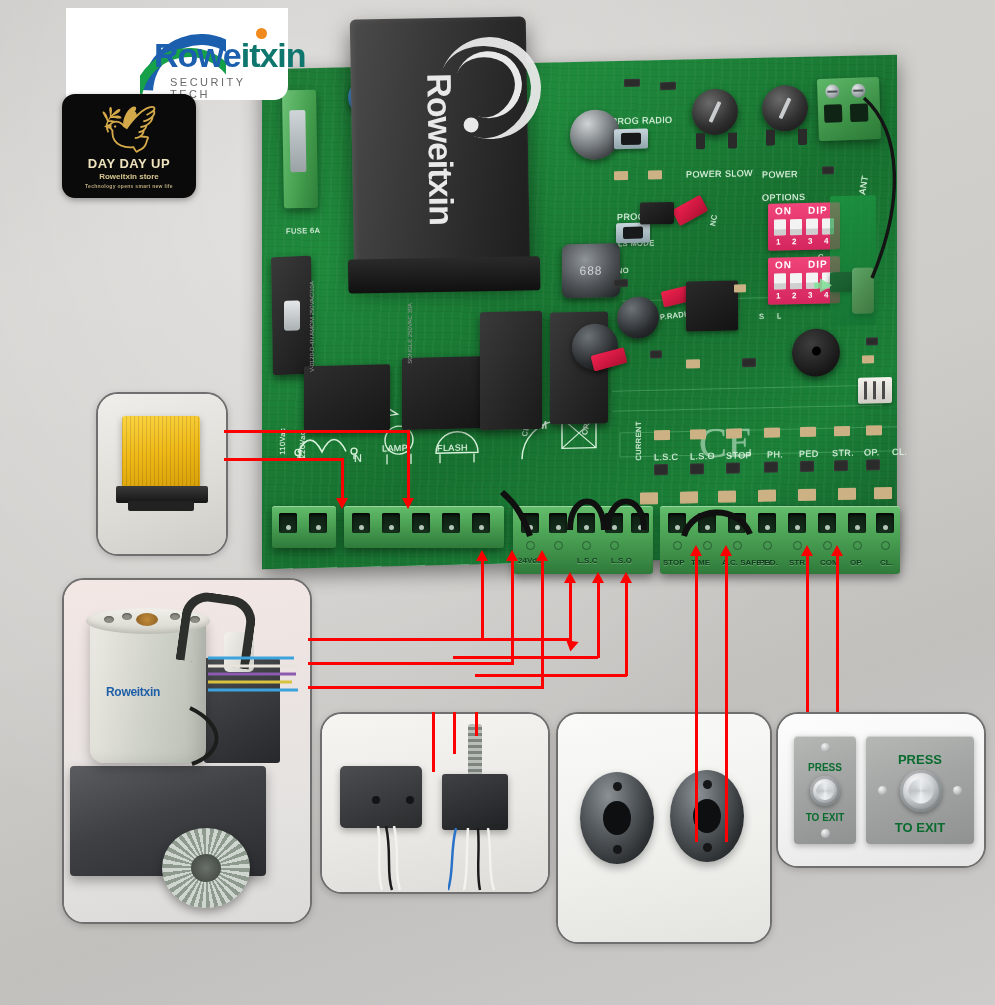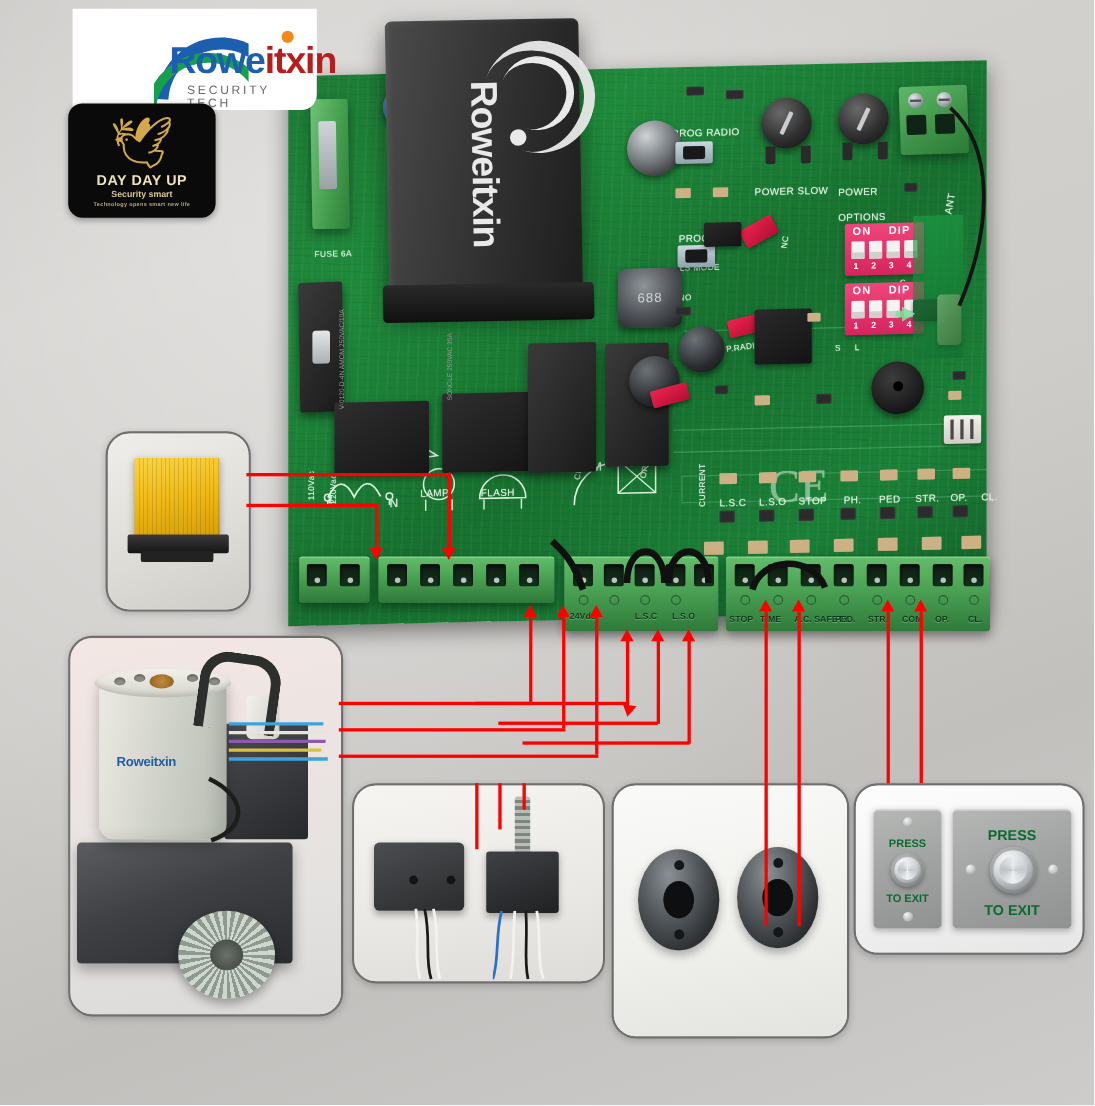--- a/index.html
+++ b/index.html
@@ -206,21 +206,21 @@
   .rv{width:3px;}
   .arr{position:absolute;width:0;height:0;}
   .arrUp{border-left:6px solid transparent;border-right:6px solid transparent;border-bottom:11px solid #ff0000;}
   .arrDown{border-left:6px solid transparent;border-right:6px solid transparent;border-top:11px solid #ff0000;}
   .arrRight{border-top:6px solid transparent;border-bottom:6px solid transparent;border-left:11px solid #ff0000;}
 
   
   .logoCard{position:absolute;left:66px;top:8px;width:222px;height:92px;background:#fff;border-radius:0 0 14px 0;}
   .brandName{position:absolute;left:88px;top:28px;font-size:34px;font-weight:bold;letter-spacing:-1px;}
   .brandName .b1{color:#1b5fae;}
-  .brandName .b2{color:#b91c1c;}
+  .brandName .b2{color:#0f766e;}
   .brandSub{position:absolute;left:104px;top:68px;font-size:11px;color:#6a6a6a;letter-spacing:2.5px;}
   .swoosh{position:absolute;left:74px;top:20px;width:86px;height:72px;overflow:hidden;}
   .sw1{position:absolute;left:2px;top:6px;width:96px;height:96px;border-radius:50%;
     border:11px solid #1b5fae;border-right-color:transparent;border-bottom-color:transparent;transform:rotate(48deg);}
   .sw2{position:absolute;left:-8px;top:20px;width:96px;height:96px;border-radius:50%;
     border:9px solid #17a04a;border-right-color:transparent;border-bottom-color:transparent;transform:rotate(48deg);}
   .swdot{position:absolute;left:190px;top:20px;width:11px;height:11px;border-radius:50%;background:#f08a1c;}
 
   .ddu{position:absolute;left:62px;top:94px;width:134px;height:104px;background:#0a0a0a;border-radius:13px;
     box-shadow:0 2px 6px rgba(0,0,0,.35);}
@@ -656,17 +656,17 @@
     <div class="swdot"></div>
     <div class="brandName">
       <span class="b1">Rowe</span><span class="b2">itxin</span>
     </div>
     <div class="brandSub">SECURITY TECH</div>
   </div>
 
   <div class="ddu">
     <div class="phoenix">🕊</div>
     <div class="dduT dduT1">DAY DAY UP</div>
-    <div class="dduT dduT2">Security smart</div>
+    <div class="dduT dduT2">Roweitxin store</div>
     <div class="dduT dduT3">Technology opens smart new life</div>
   </div>
 
 </div>
 
 </body></html>

